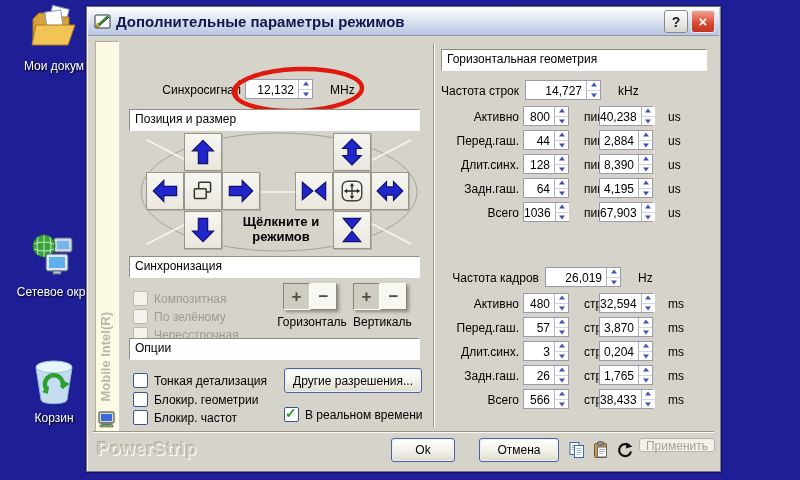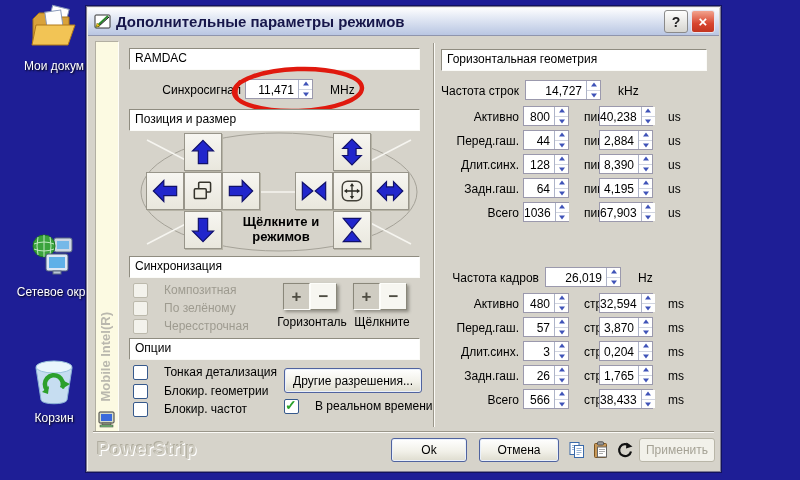--- a/index.html
+++ b/index.html
@@ -41,21 +41,21 @@
   .spin i.dn::after{transform:translate(-50%,-40%);border-top:4px solid #3f53b8;border-bottom:none;}
   .flabel{position:absolute;font-size:12px;white-space:nowrap;}
   .funit{position:absolute;font-size:12px;white-space:nowrap;margin-left:10px;}
   
   .pads{position:absolute;left:50px;top:123px;width:284px;height:124px;}
   .pads svg.deco{position:absolute;left:0;top:0;}
   .pbtn{position:absolute;width:38px;height:38px;background:linear-gradient(180deg,#f7f6f1,#e9e7dd);
         border:1px solid #98958a;box-shadow:1px 1px 0 #b6b3a6;display:grid;place-items:center;box-sizing:border-box;}
   .hint{position:absolute;left:88px;top:84px;width:112px;text-align:center;font-weight:bold;font-size:13px;line-height:15px;}
   
-  .chkrow{position:absolute;display:flex;gap:16px;}
+  .chkrow{position:absolute;display:flex;align-items:center;gap:6px;margin-top:8px;}
   .cbox{width:13px;height:13px;background:#fff;border:1px solid #36598c;border-radius:2px;flex:0 0 auto;position:relative;}
   .chkrow.dis .cbox{background:#f3f2ec;border-color:#bcb9ac;}
   .chkrow.dis .clabel{color:#9e9b90;}
   .cbox.on::after{content:"\2713";position:absolute;left:0px;top:-3px;color:#2ba12b;font-weight:bold;font-size:14px;}
   
   .pm{position:absolute;display:flex;box-shadow:2px 2px 3px rgba(60,58,48,.45);}
   .pm span{width:27px;height:27px;display:grid;place-items:center;font-size:17px;font-weight:bold;color:#4e4c42;box-sizing:border-box;}
   .pm .plus{background:#cfccc2;border:1px solid;border-color:#8a877a #fdfdfa #fdfdfa #8a877a;}
   .pm .minus{background:#f7f6f1;border:1px solid;border-color:#fdfdfa #8a877a #8a877a #fdfdfa;}
   .pmlabel{position:absolute;font-size:12px;text-align:center;white-space:nowrap;}
@@ -129,25 +129,24 @@
     <div class="strip">
       <span class="strip-text">Mobile Intel(R)</span>
       <svg class="strip-monitor" width="18" height="17" viewBox="0 0 18 17">
         <rect x="1" y="1" width="15" height="11" rx="1" fill="#d8ddc8" stroke="#3a3a3a"></rect>
         <rect x="3" y="3" width="11" height="7" fill="#3a6adc"></rect>
         <rect x="4" y="12" width="9" height="2" fill="#9aa088" stroke="#3a3a3a" stroke-width=".5"></rect>
         <rect x="2" y="14" width="13" height="2" fill="#78c078" stroke="#3a3a3a" stroke-width=".5"></rect>
       </svg>
     </div>
 
-    <div class="hdr lp" style="top:41px">RAMDAC</div>
 
     <span class="flabel" style="left:74px;top:76px;width:80px;text-align:right">Синхросигнал</span>
     <div class="field" style="left:158px;top:72px;width:68px">
-      <span class="val">11,471</span>
+      <span class="val">12,132</span>
       <span class="spin">
           <i class="up"></i>
           <i class="dn"></i>
         </span>
     </div>
     <span class="funit" style="left:233px;top:76px">MHz</span>
 
     <svg class="anno" width="140" height="52" viewBox="0 0 140 52">
       <ellipse cx="69" cy="25" rx="64" ry="21" fill="none" stroke="#e0190e" stroke-width="4.5" stroke-linecap="round" transform="rotate(-2 69 25)"></ellipse>
       <path d="M8 33 q-4 -8 3 -16" fill="none" stroke="#e0190e" stroke-width="4" stroke-linecap="round"></path>
@@ -238,21 +237,21 @@
 
     <div class="pm" style="left:196px;top:276px">
       <span class="plus">+</span>
       <span class="minus">−</span>
     </div>
     <div class="pm" style="left:266px;top:276px">
       <span class="plus">+</span>
       <span class="minus">−</span>
     </div>
     <span class="pmlabel" style="left:190px;top:308px;width:70px">Горизонталь</span>
-    <span class="pmlabel" style="left:266px;top:308px;width:58px">Щёлкните</span>
+    <span class="pmlabel" style="left:266px;top:308px;width:58px">Вертикаль</span>
 
     <div class="hdr lp" style="top:331px">Опции</div>
 
     <div class="chkrow" style="left:46px;top:358px">
       <span class="cbox"></span>
       <span class="clabel">Тонкая детализация</span>
     </div>
     <div class="chkrow" style="left:46px;top:377px">
       <span class="cbox"></span>
       <span class="clabel">Блокир. геометрии</span>
@@ -266,21 +265,21 @@
 
     <div class="chkrow" style="left:197px;top:392px">
       <span class="cbox on"></span>
       <span class="clabel">В реальном времени</span>
     </div>
 
     <div class="sep-v"></div>
 
     <div class="hdr rp" style="top:42px">Горизонтальная геометрия</div>
 
-    <span class="flabel" style="left:354px;top:77px;width:78px;">Частота строк</span>
+    <span class="flabel" style="left:354px;top:77px;width:78px;text-align:right">Частота строк</span>
     <div class="field" style="left:438px;top:73px;width:76px">
       <span class="val">14,727</span>
       <span class="spin">
           <i class="up"></i>
           <i class="dn"></i>
         </span>
     </div>
     <span class="funit" style="left:521px;top:77px">kHz</span>
 
     <span class="flabel" style="left:354px;top:103px;width:78px;text-align:right">Активно</span>
@@ -470,21 +469,21 @@
         <span class="spin">
           <i class="up"></i>
           <i class="dn"></i>
         </span>
       </div>
     <span class="funit" style="left:571px;top:386px">ms</span>
 
     <div class="groove-h"></div>
     <span class="brand">PowerStrip</span>
 
-    <div class="xpbtn" style="left:304px;top:431px;width:76px;height:24px">Ok</div>
+    <div class="xpbtn" style="left:304px;top:431px;width:64px;height:24px">Ok</div>
     <div class="xpbtn" style="left:392px;top:431px;width:80px;height:24px">Отмена</div>
 
     <div class="ficon" style="left:480px;top:433px">
       <svg width="18" height="18" viewBox="0 0 18 18">
         <rect x="2" y="1.5" width="9" height="12" fill="#fff" stroke="#3a6aaa"></rect>
         <path d="M4 4.5 h5 M4 6.5 h5 M4 8.5 h5" stroke="#9ab4d4" stroke-width="1"></path>
         <rect x="6.5" y="4.5" width="9" height="12" fill="#fff" stroke="#3a6aaa"></rect>
         <path d="M8.5 7.5 h5 M8.5 9.5 h5 M8.5 11.5 h5 M8.5 13.5 h3" stroke="#9ab4d4" stroke-width="1"></path>
       </svg>
     </div>
@@ -496,16 +495,16 @@
         <path d="M7 8.5 h6 M7 10.5 h6 M7 12.5 h4" stroke="#aaa" stroke-width="1"></path>
       </svg>
     </div>
     <div class="ficon" style="left:528px;top:433px">
       <svg width="18" height="18" viewBox="0 0 18 18">
         <path d="M13.5 5 A6 6 0 1 0 15 10.5" stroke="#111" stroke-width="2.2" fill="none"></path>
         <path d="M10.5 1.5 L16.5 5.5 L10 7.5 Z" fill="#111"></path>
       </svg>
     </div>
 
-    <div class="xpbtn disabled" style="left:552px;top:431px;width:76px;height:24px">Применить</div>
+    <div class="xpbtn disabled" style="left:552px;top:431px;width:76px;height:14px">Применить</div>
 
   </div>
 </div>
 
 </body></html>

